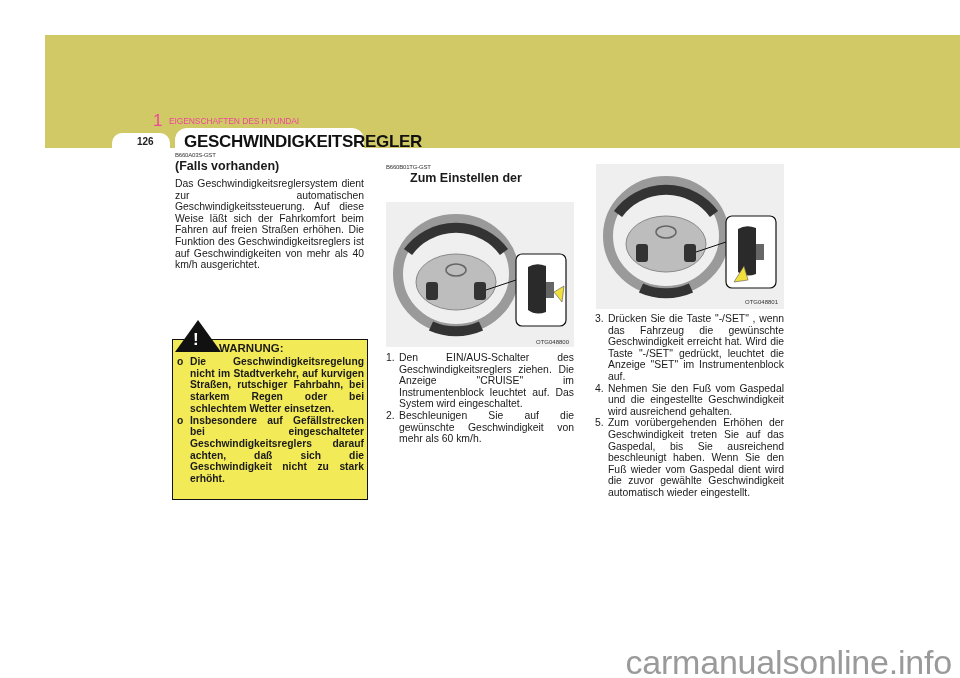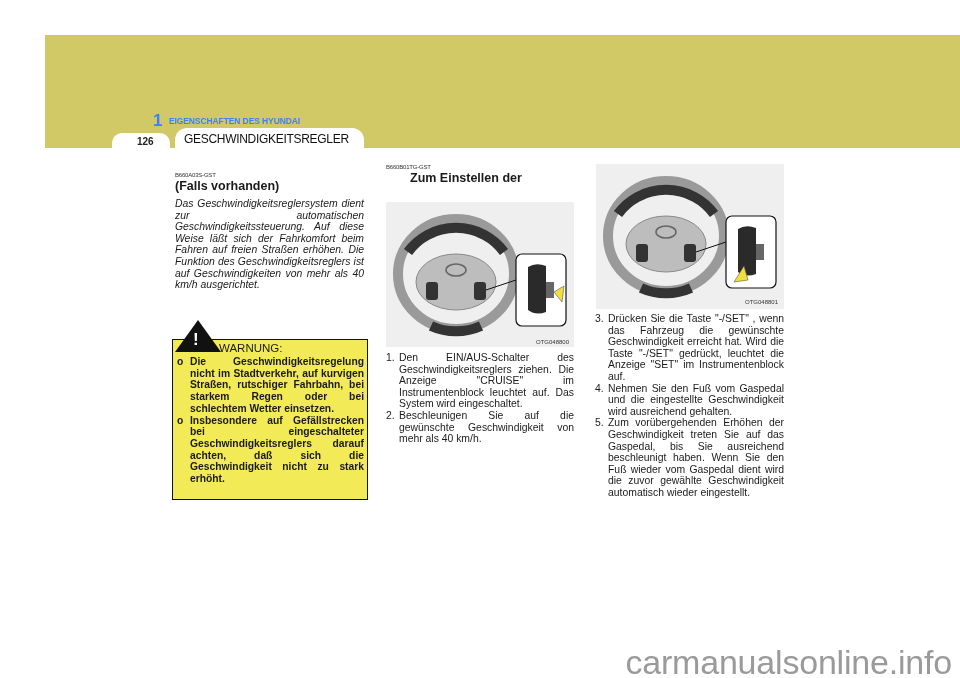--- a/index.html
+++ b/index.html
@@ -8,60 +8,60 @@
     background: #ffffff;
     font-family: "Liberation Sans", sans-serif;
     color: #1a1a1a;
   }
   .band {
     position: absolute; left: 45px; top: 35px; width: 915px; height: 113px;
     background: #d1c966;
   }
   .chapter {
     position: absolute; left: 153px; top: 110px;
-    color: #3b82f6; font-weight: bold; white-space: nowrap;
+    color: #ec4899; font-weight: normal; white-space: nowrap;
   }
   .chapter .num { font-size: 17px; vertical-align: -2px; margin-right: 2px; }
   .chapter .txt { font-size: 8.5px; letter-spacing: -0.1px; }
   .page-tab {
     position: absolute; left: 112px; top: 133px; width: 58px; height: 15px;
     background: #fff; border-radius: 10px 10px 0 0;
   }
   .page-num {
     position: absolute; left: 137px; top: 136px; font-size: 10px; font-weight: bold; color: #222;
   }
   .title-tab {
     position: absolute; left: 175px; top: 128px; width: 189px; height: 20px;
     background: #fff; border-radius: 12px 12px 0 0;
   }
   .title-text {
-    position: absolute; left: 184px; top: 132px; font-size: 12px; font-weight: normal;
+    position: absolute; left: 184px; top: 132px; font-size: 17px; font-weight: bold;
     color: #111; letter-spacing: -0.3px; white-space: nowrap;
   }
   .code { font-size: 6px; color: #333; letter-spacing: -0.2px; }
   .h1 { font-size: 12.5px; font-weight: bold; line-height: 13px; margin-top: 44px; }
   .body {
     font-size: 10.4px; line-height: 11.6px; text-align: justify; text-align-last: left;
   }
-  .col1 { position: absolute; left: 175px; top: 172px; width: 189px; }
+  .col1 { position: absolute; left: 175px; top: 152px; width: 189px; }
   .col2 { position: absolute; left: 386px; top: 164px; width: 188px; }
   .warn {
     position: absolute; left: 172px; top: 339px; width: 196px; height: 161px;
     background: #f3ea57; border: 1.5px solid #111; box-sizing: border-box;
   }
   .warn-tri {
     position: absolute; left: 175px; top: 320px; width: 0; height: 0;
     border-left: 23px solid transparent; border-right: 23px solid transparent;
     border-bottom: 32px solid #111;
   }
   .warn-excl {
     position: absolute; left: 193px; top: 330px; color: #fff; font-weight: bold; font-size: 17px;
   }
   .warn-title {
-    position: absolute; left: 219px; top: 342px; font-size: 11.5px; font-weight: normal;
+    position: absolute; left: 219px; top: 342px; font-size: 11.5px; font-weight: bold;
   }
   .warn-list {
     position: absolute; left: 176px; top: 356px; width: 188px; margin: 0; padding: 0; list-style: none;
   }
   .warn-list li {
     position: relative; padding-left: 14px; font-size: 10.3px; line-height: 11.7px; font-weight: bold;
     text-align: justify; text-align-last: left;
   }
   .warn-list li .bul { position: absolute; left: 1px; top: 0; }
   .figure { position: absolute; background: #efefef; }
@@ -82,21 +82,21 @@
   <span class="txt">EIGENSCHAFTEN DES HYUNDAI</span>
 </div>
 <div class="page-tab"></div>
 <div class="page-num">126</div>
 <div class="title-tab"></div>
 <div class="title-text">GESCHWINDIGKEITSREGLER</div>
 
 <div class="col1">
   <div class="code">B660A03S-GST</div>
   <div class="h1" style="margin-top:2px;">(Falls vorhanden)</div>
-  <div class="body" style="margin-top:5px;font-style:italic;">Das Geschwindigkeitsreglersystem dient zur automatischen Geschwindigkeitssteuerung. Auf diese Weise läßt sich der Fahrkomfort beim Fahren auf freien Straßen erhöhen. Die Funktion des Geschwindigkeitsreglers ist auf Geschwindigkeiten von mehr als 40 km/h ausgerichtet.</div>
+  <div class="body" style="margin-top:5px;">Das Geschwindigkeitsreglersystem dient zur automatischen Geschwindigkeitssteuerung. Auf diese Weise läßt sich der Fahrkomfort beim Fahren auf freien Straßen erhöhen. Die Funktion des Geschwindigkeitsreglers ist auf Geschwindigkeiten von mehr als 40 km/h ausgerichtet.</div>
 </div>
 
 <div class="warn"></div>
 <div class="warn-tri"></div>
 <div class="warn-excl">!</div>
 <div class="warn-title">WARNUNG:</div>
 <ul class="warn-list">
   <li><span class="bul">o</span><span>Die Geschwindigkeitsregelung nicht im Stadtverkehr, auf kurvigen Straßen, rutschiger Fahrbahn, bei starkem Regen oder bei schlechtem Wetter einsetzen.</span></li>
   <li><span class="bul">o</span><span>Insbesondere auf Gefällstrecken bei eingeschalteter Geschwindigkeitsreglers darauf achten, daß sich die Geschwindigkeit nicht zu stark erhöht.</span></li>
 </ul>
@@ -121,21 +121,21 @@
     <path d="M142 65 Q150 60 160 64 L160 110 Q150 114 142 108 Z" fill="#2a2a2a"></path>
     <rect x="160" y="80" width="8" height="16" fill="#666"></rect>
     <polygon points="168,90 178,84 176,100" fill="#f1df3c" stroke="#555" stroke-width="0.6"></polygon>
   </svg>
 </div>
 <div class="fig-code" style="left:536px; top:339px;">OTG048800</div>
 
 <div style="position:absolute; left:386px; top:352px; width:188px;">
   <ul class="steps">
     <li><span class="n">1.</span><span>Den EIN/AUS-Schalter des Geschwindigkeitsreglers ziehen. Die Anzeige "CRUISE" im Instrumentenblock leuchtet auf. Das System wird eingeschaltet.</span></li>
-    <li><span class="n">2.</span><span>Beschleunigen Sie auf die gewünschte Geschwindigkeit von mehr als 40 km/h.</span></li>
+    <li><span class="n">2.</span><span>Beschleunigen Sie auf die gewünschte Geschwindigkeit von mehr als 60 km/h.</span></li>
   </ul>
 </div>
 
 <div class="figure" style="left:596px; top:164px; width:188px; height:145px;">
   <svg width="188" height="145" viewBox="0 0 188 145">
     <ellipse cx="70" cy="72" rx="58" ry="55" fill="none" stroke="#9a9a9a" stroke-width="10"></ellipse>
     <path d="M22 50 A58 55 0 0 1 118 50" fill="none" stroke="#333" stroke-width="10"></path>
     <path d="M45 124 A58 55 0 0 0 95 124" fill="none" stroke="#333" stroke-width="10"></path>
     <ellipse cx="70" cy="80" rx="40" ry="28" fill="#bdbdbd" stroke="#888"></ellipse>
     <ellipse cx="70" cy="68" rx="10" ry="6" fill="none" stroke="#666" stroke-width="1.5"></ellipse>

